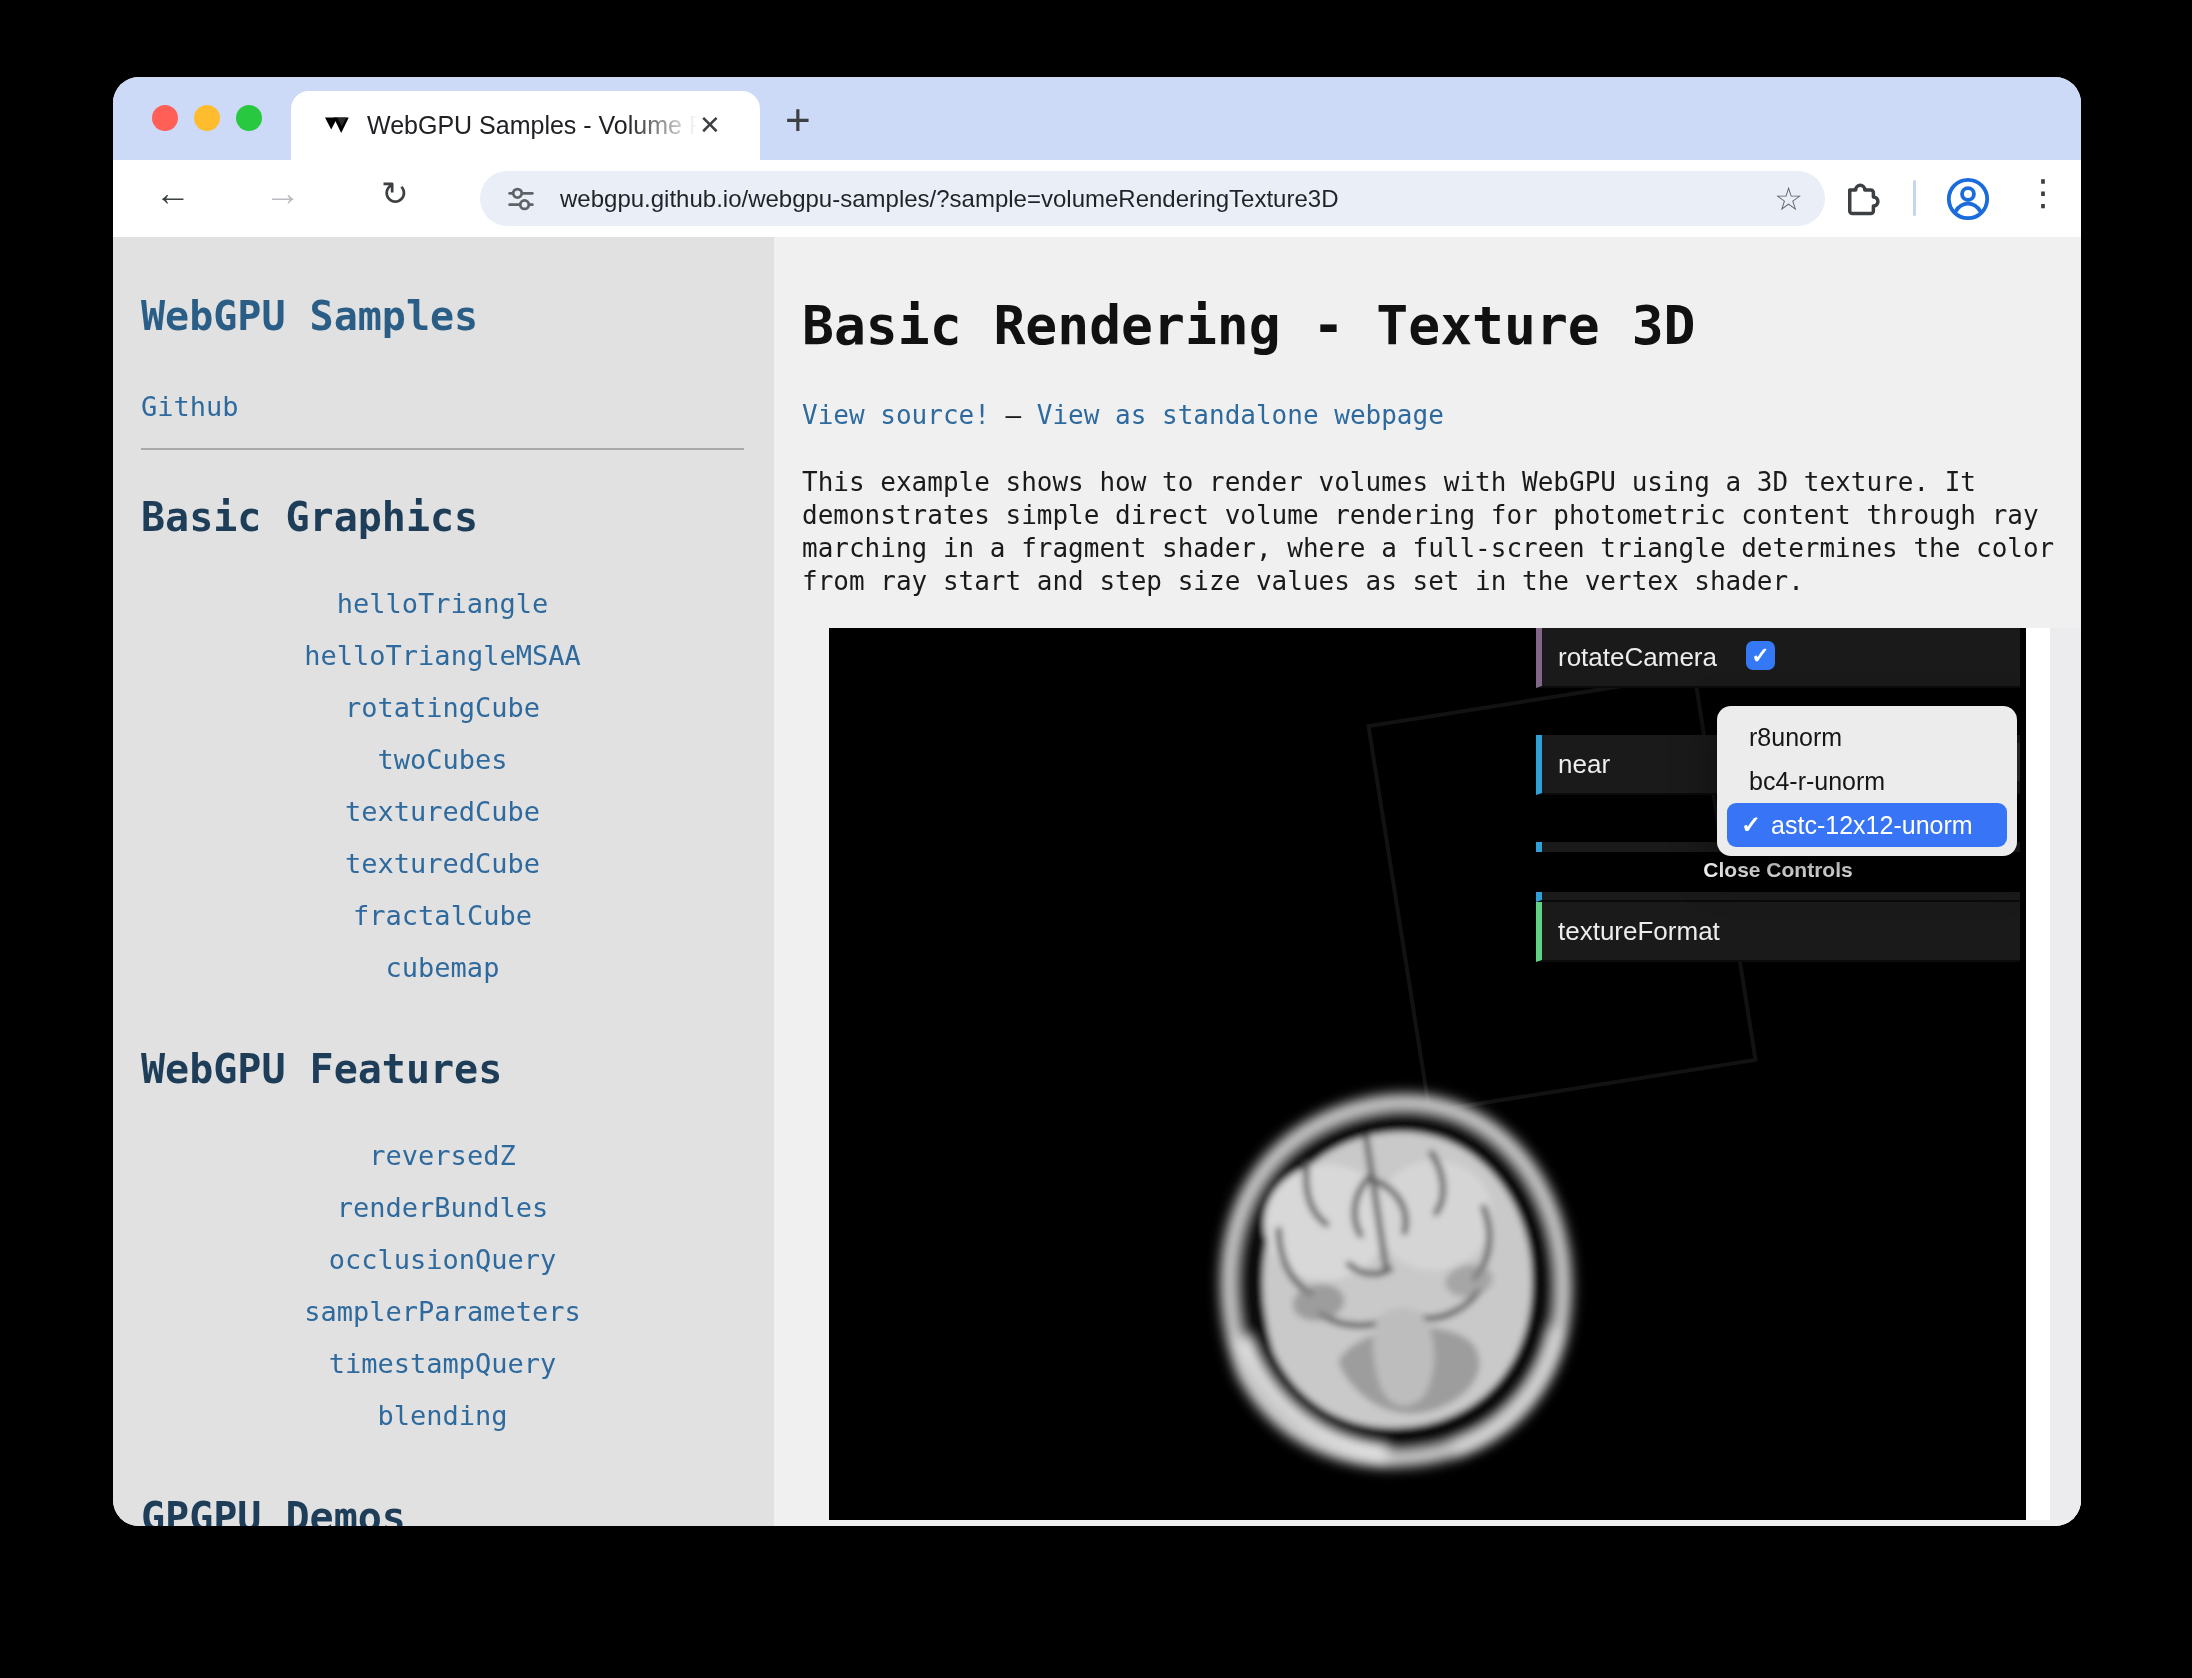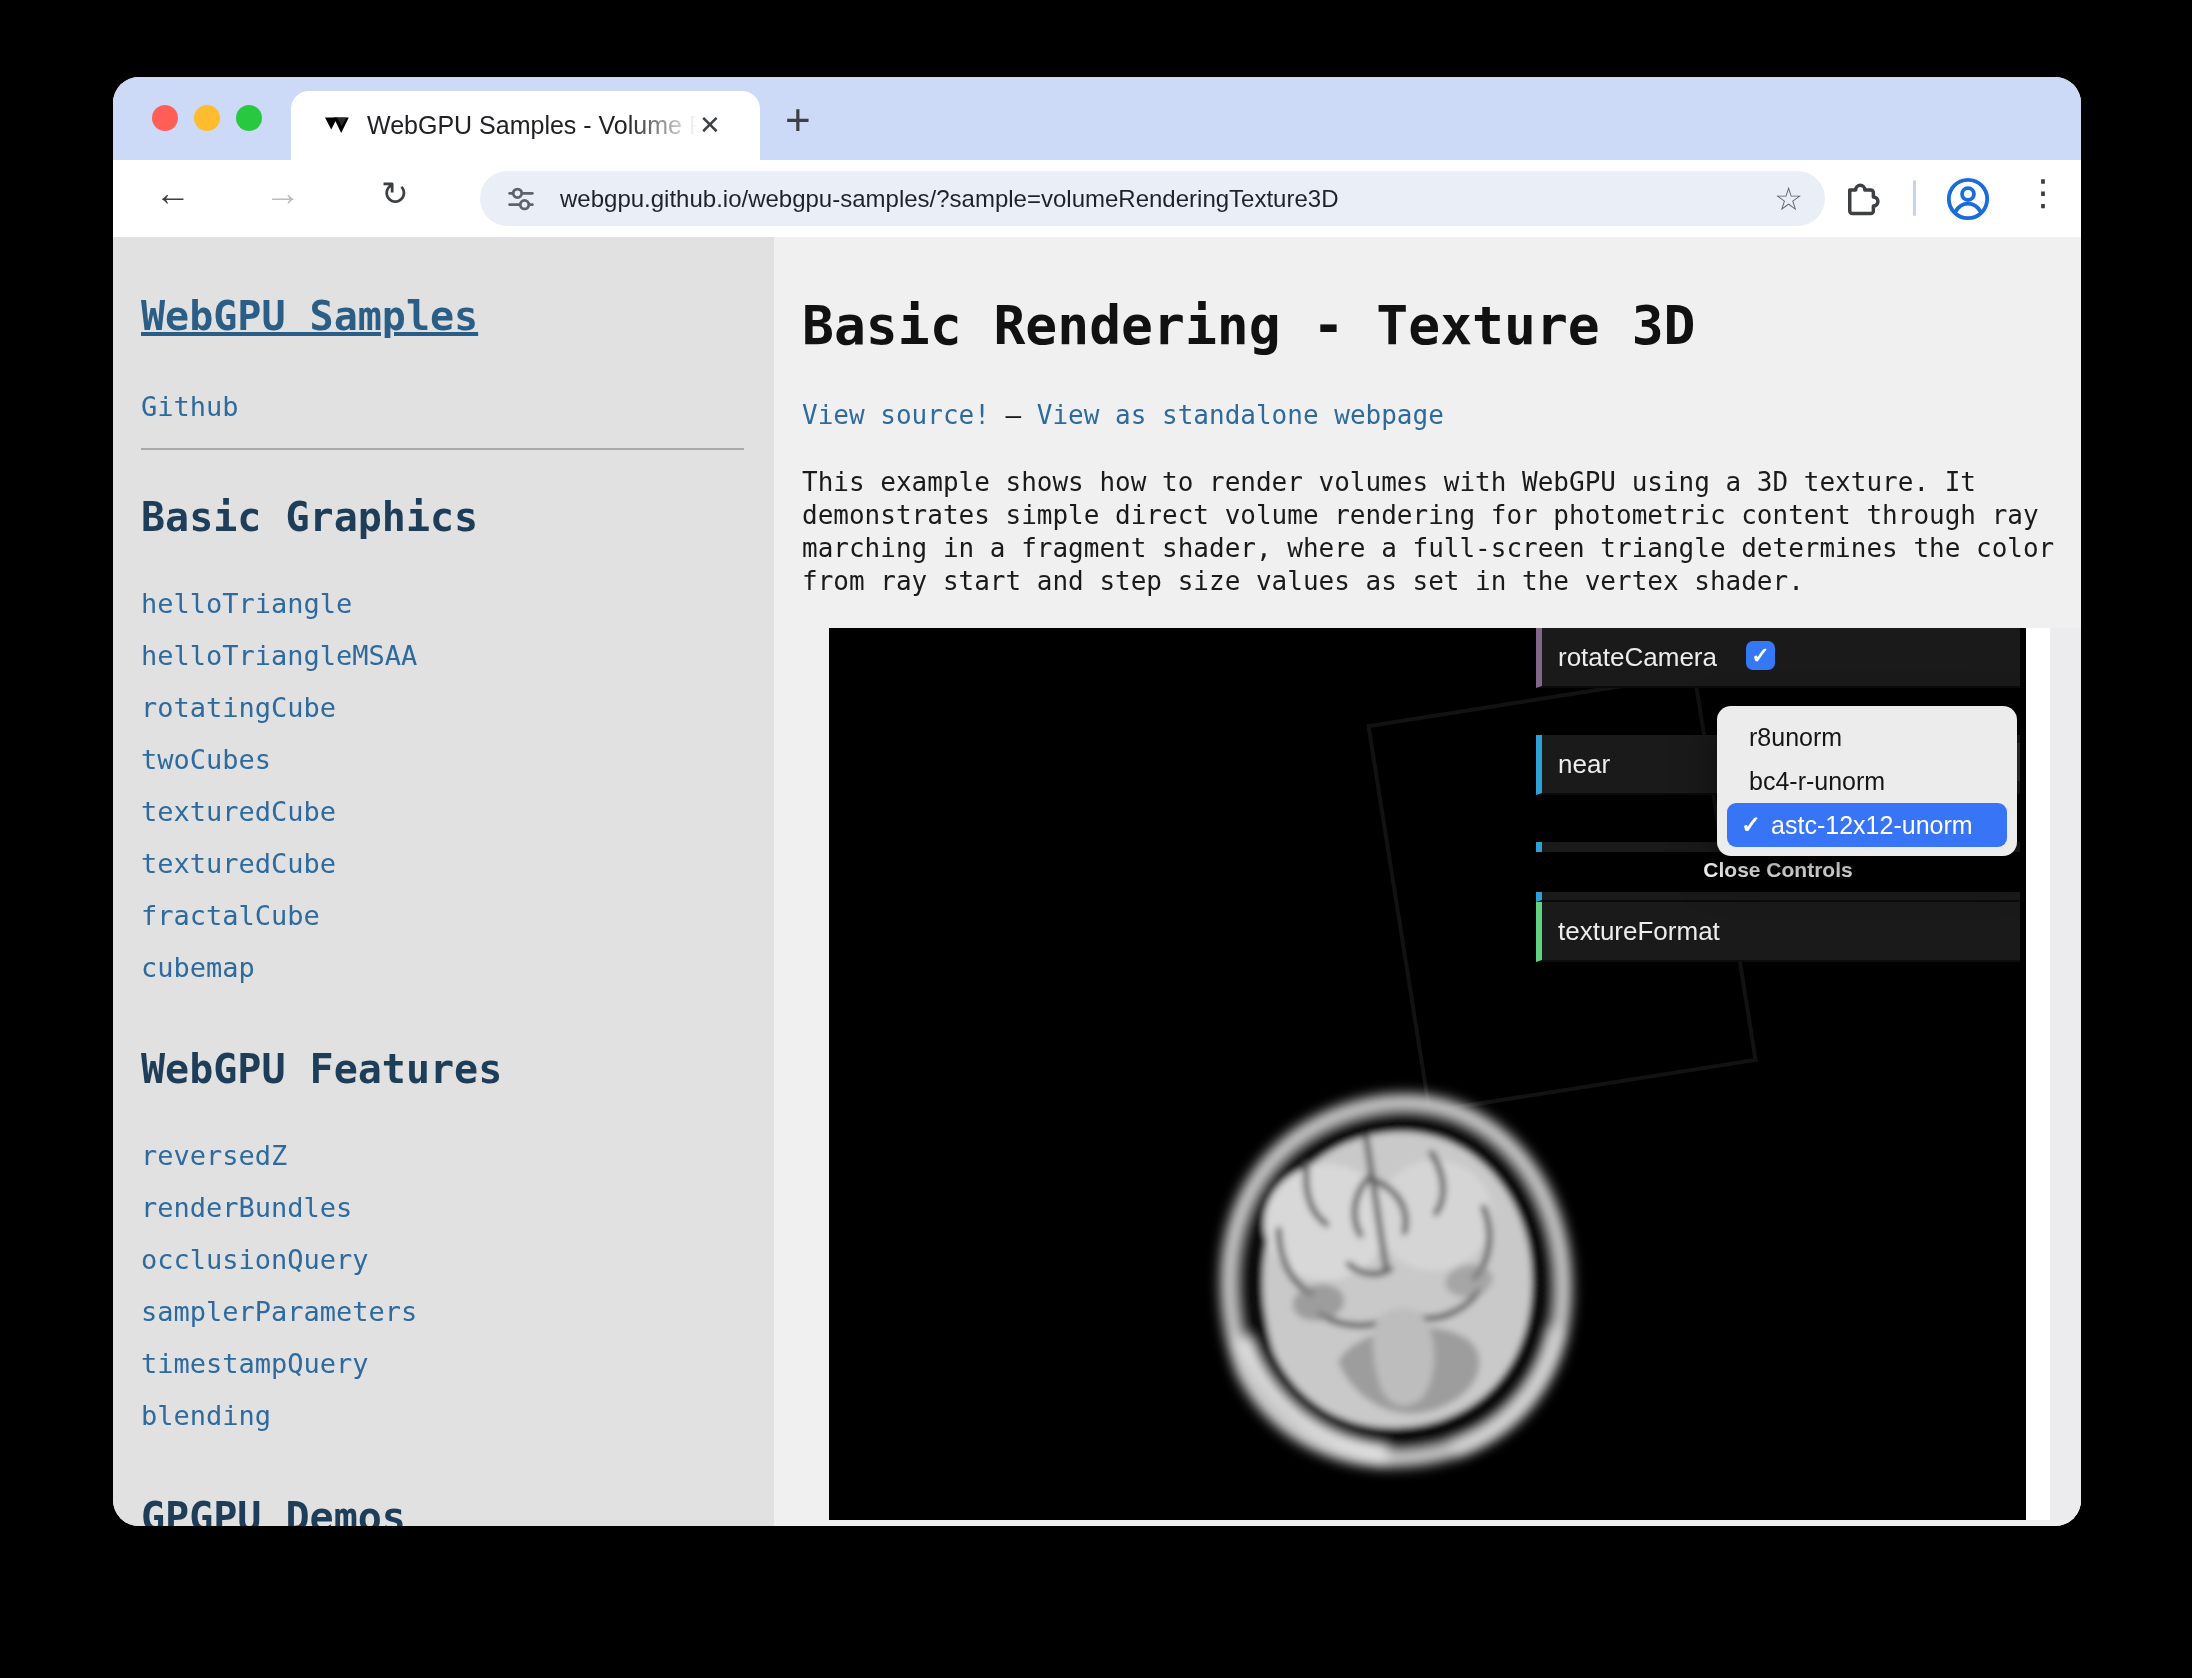--- a/index.html
+++ b/index.html
@@ -38,25 +38,25 @@
   .extbtn{position:absolute;left:1728px;top:18px;}
   .divider{position:absolute;left:1800px;top:20px;width:3px;height:36px;background:#c7d4ef;border-radius:2px;}
   .profile{position:absolute;left:1832px;top:16px;}
   .dots{position:absolute;left:1912px;top:12px;font-size:36px;color:#3c4043;letter-spacing:0;}
 
   
   .content{position:absolute;left:0;top:160px;width:100%;height:1289px;display:flex;
            font-family:"DejaVu Sans Mono",monospace;}
   .sidebar{width:661px;height:100%;background:#e1e1e1;box-sizing:border-box;
            padding:56px 30px 0 28px;overflow:hidden;flex:0 0 auto;}
-  .side-title{font-size:40px;font-weight:700;color:#2b5e86;margin:0;text-decoration:underline;}
+  .side-title{font-size:40px;font-weight:700;color:#2b5e86;margin:0;}
   .gh{display:block;margin-top:52px;font-size:27px;color:#2e6a9e;text-decoration:none;}
   .side-hr{margin-top:26px;border:none;border-top:2px solid #a9a9a9;}
   .sec-h{margin-top:44px;font-size:40px;font-weight:700;color:#1d3d58;}
-  .slist{margin-top:38px;}
+  .slist{margin-top:38px;text-align:center;}
   .slink{display:block;font-size:27px;line-height:52px;color:#2e6a9e;text-decoration:none;}
   .sec-h.later{margin-top:52px;}
 
   .main{flex:1 1 auto;background:#f0f0f0;box-sizing:border-box;padding:58px 0 0 28px;
         position:relative;overflow:hidden;}
   .page-title{font-size:53px;font-weight:700;color:#111;margin:0;}
   .linksrow{margin-top:44px;font-size:26px;}
   .linksrow a{color:#2e6a9e;text-decoration:none;}
   .dash{color:#1a1a1a;}
   .desc{margin-top:36px;font-size:26px;line-height:33px;color:#1a1a1a;max-width:1262px;}

